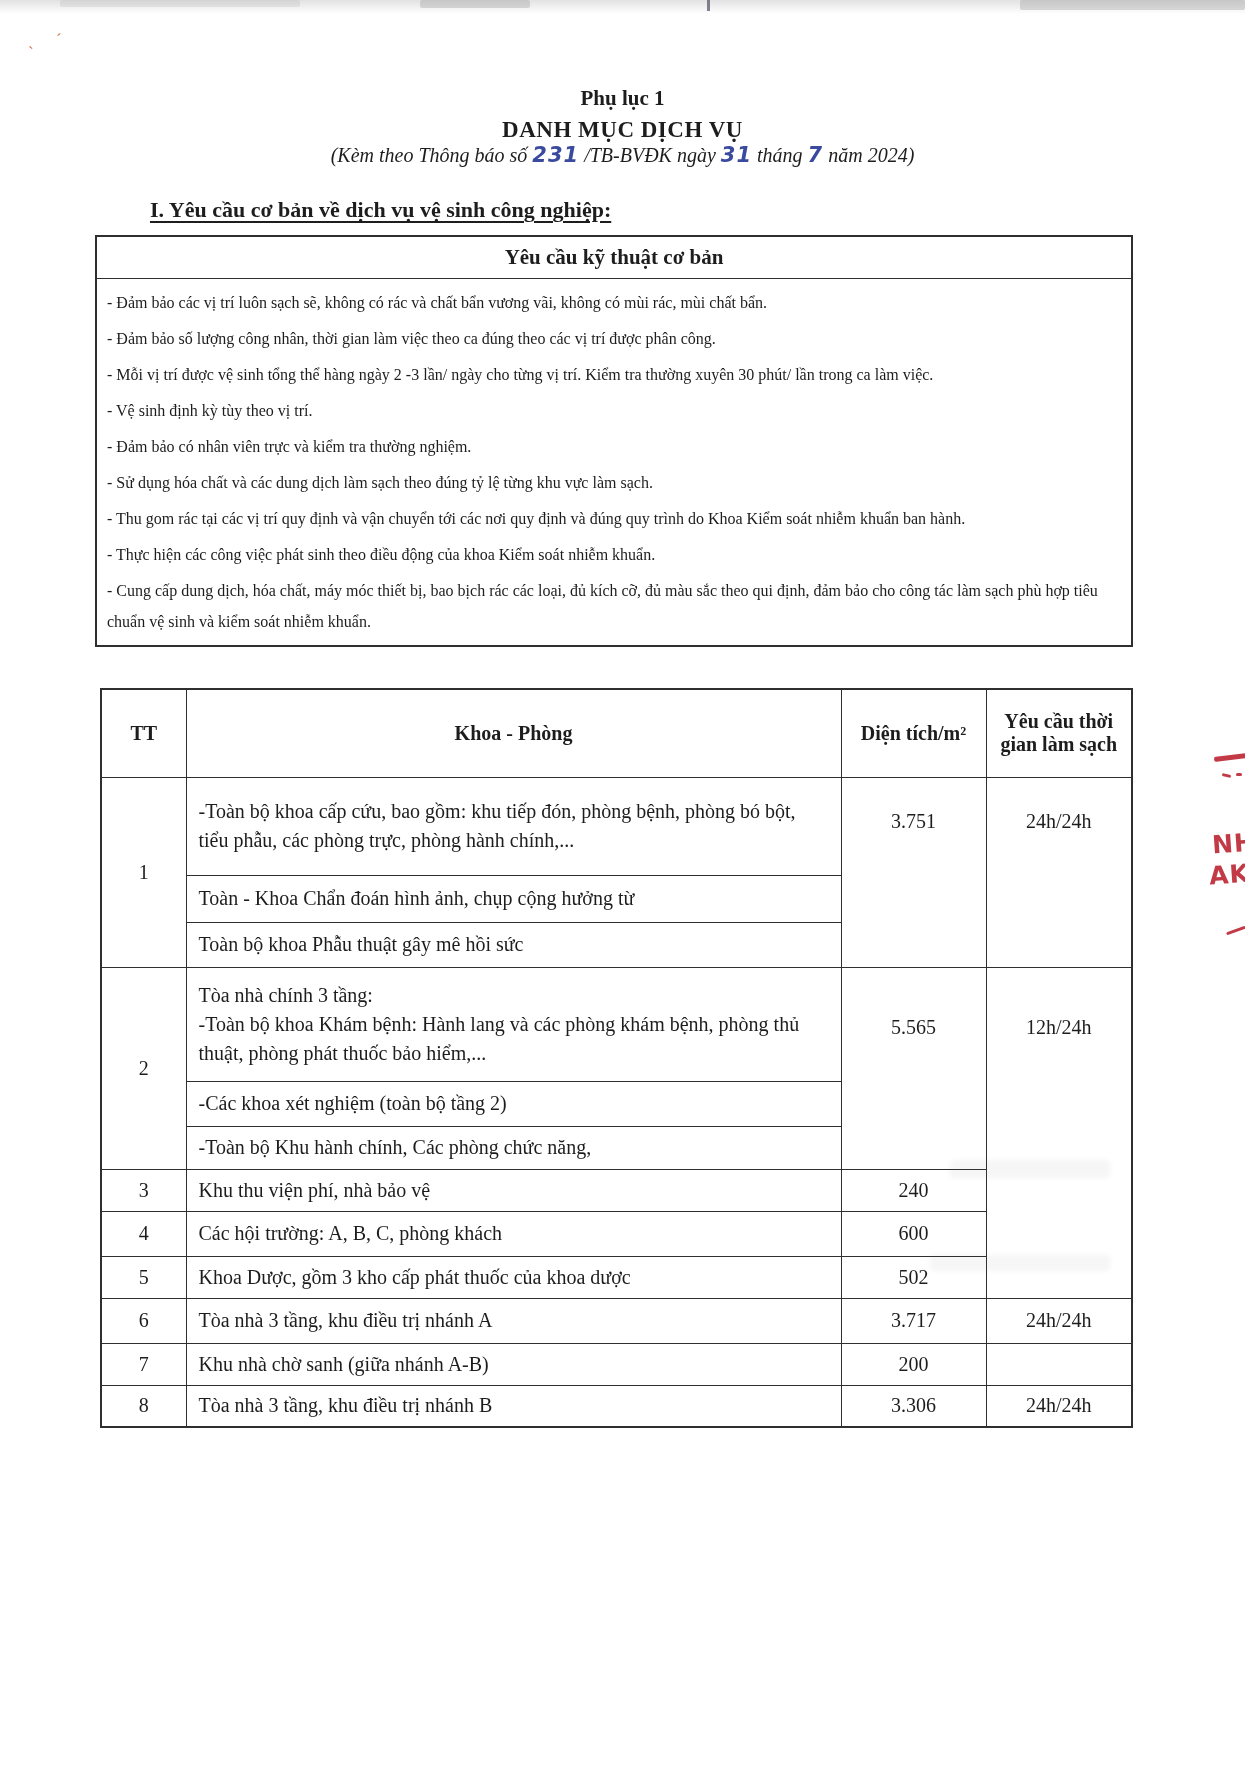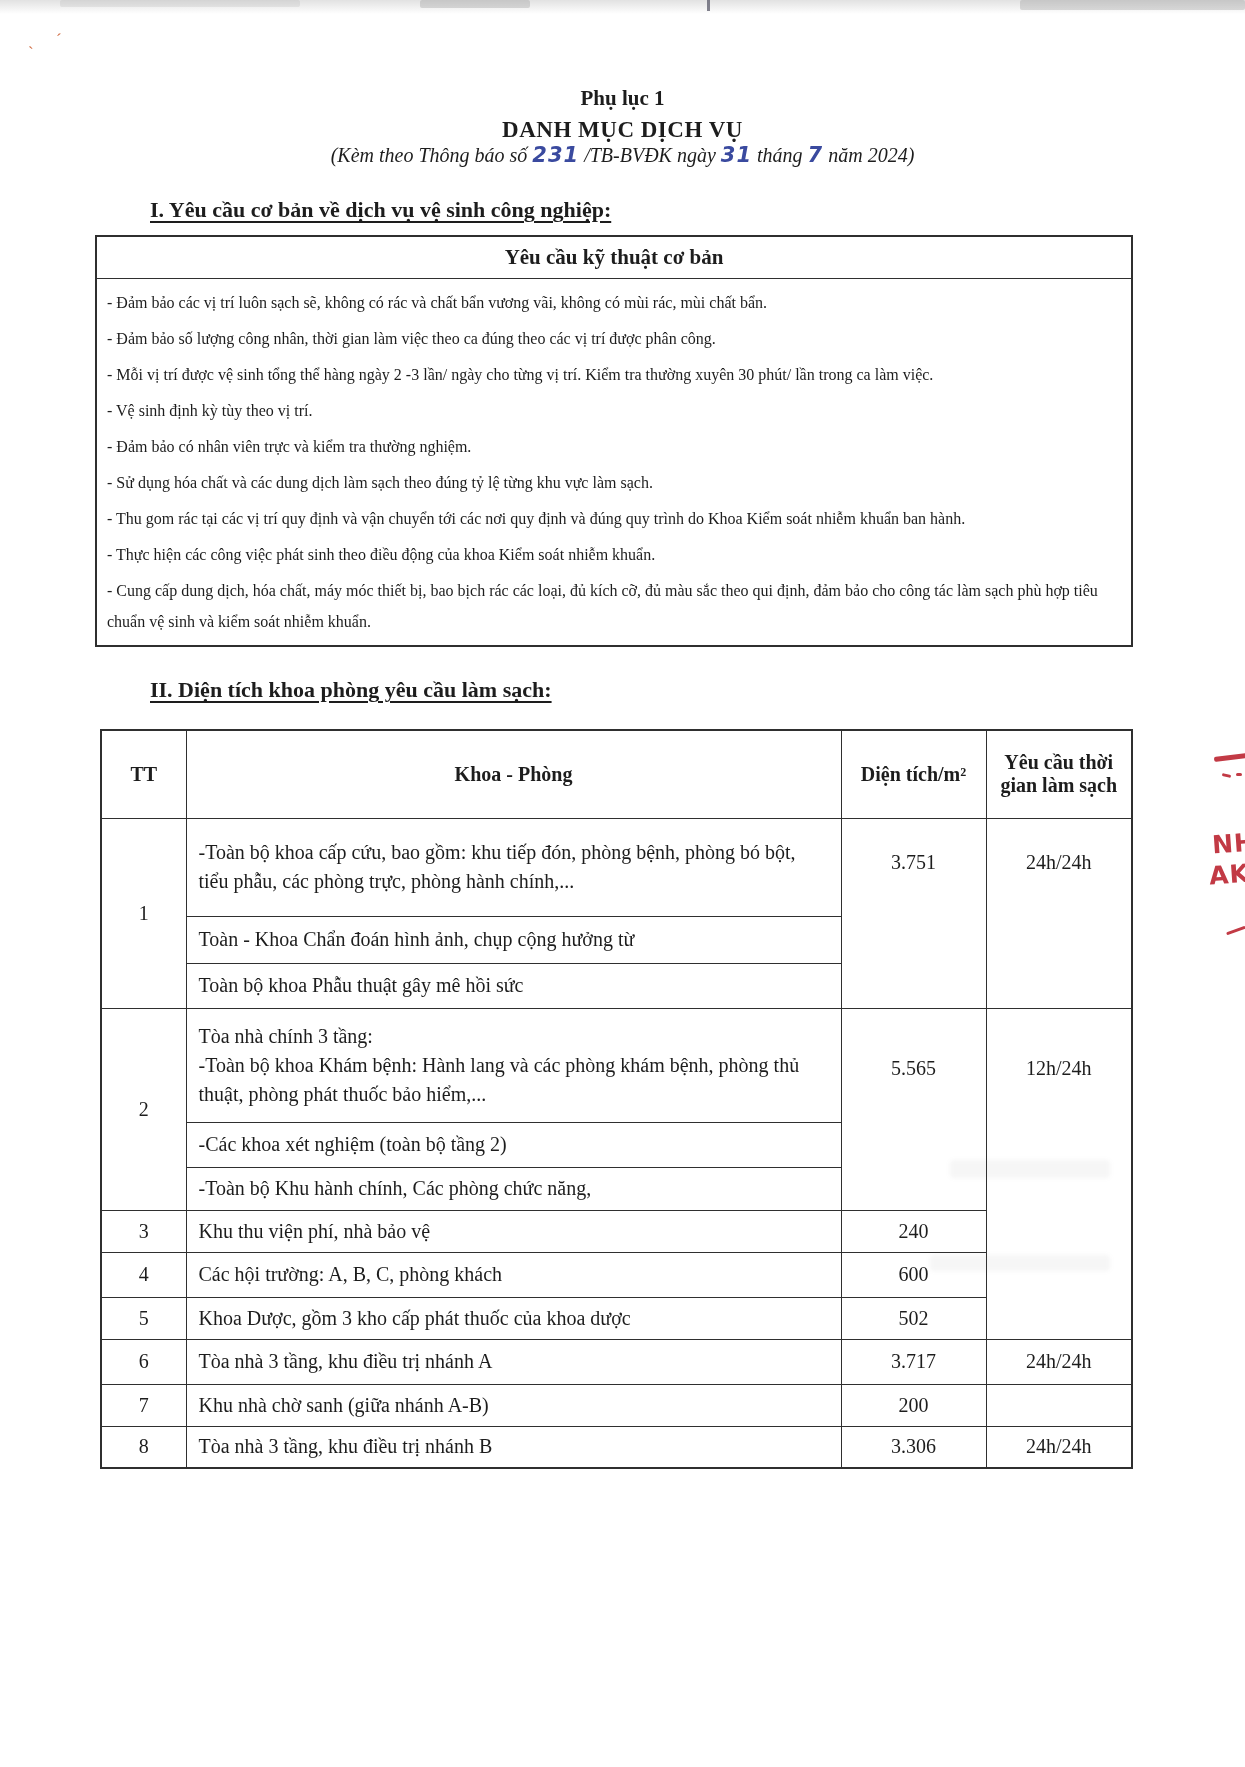--- a/index.html
+++ b/index.html
@@ -34,21 +34,21 @@
   .sec-heading{margin:30px 0 0 150px;font-size:22px;font-weight:bold;text-decoration:underline;
     text-underline-offset:4px;}
   
   table{border-collapse:collapse;}
   .t1{margin:12px 0 0 95px;width:1038px;border:2px solid #2f2f2f;}
   .t1 th{border:1.5px solid #2f2f2f;font-size:21px;font-weight:bold;padding:8px 6px;}
   .t1 td{border:1.5px solid #2f2f2f;padding:8px 12px 8px 10px;}
   .t1 p{margin:0 0 5px 0;font-size:16px;line-height:31px;}
   .t1 p:last-child{margin-bottom:0;}
   
-  .t2{margin:26px 0 0 100px;width:1031px;border:2px solid #2f2f2f;table-layout:fixed;}
+  .t2{margin:41px 0 0 100px;width:1031px;border:2px solid #2f2f2f;table-layout:fixed;}
   .t2 th,.t2 td{border:1.5px solid #2f2f2f;font-size:20px;vertical-align:middle;}
   .t2 th{font-weight:bold;padding:6px 8px;}
   .t2 td.desc{padding:5px 10px 5px 12px;line-height:29px;}
   .t2 td.num,.t2 td.ctr{text-align:center;padding:4px 4px;}
   .t2 td.vtop{vertical-align:top;text-align:center;}
   .t2 .pt28{padding-top:32px;}
   .t2 .pt46{padding-top:48px;}
   .t2 .desc p{margin:0;}
 </style>
 </head>
@@ -100,21 +100,20 @@
         <p>- Đảm bảo có nhân viên trực và kiểm tra thường nghiệm.</p>
         <p>- Sử dụng hóa chất và các dung dịch làm sạch theo đúng tỷ lệ từng khu vực làm sạch.</p>
         <p>- Thu gom rác tại các vị trí quy định và vận chuyển tới các nơi quy định và đúng quy trình do Khoa Kiểm soát nhiễm khuẩn ban hành.</p>
         <p>- Thực hiện các công việc phát sinh theo điều động của khoa Kiểm soát nhiễm khuẩn.</p>
         <p>- Cung cấp dung dịch, hóa chất, máy móc thiết bị, bao bịch rác các loại, đủ kích cỡ, đủ màu sắc theo qui định, đảm bảo cho công tác làm sạch phù hợp tiêu chuẩn vệ sinh và kiểm soát nhiễm khuẩn.</p>
       </td>
     </tr>
   </tbody>
     </table>
 
-  <div class="sec-heading">II. Diện tích khoa phòng yêu cầu làm sạch:</div>
 
   <table class="t2">
     <colgroup>
       <col style="width:85px">
         <col style="width:655px">
         <col style="width:145px">
         <col style="width:146px">
     </colgroup>
     <tbody>
         <tr style="height:88px">

